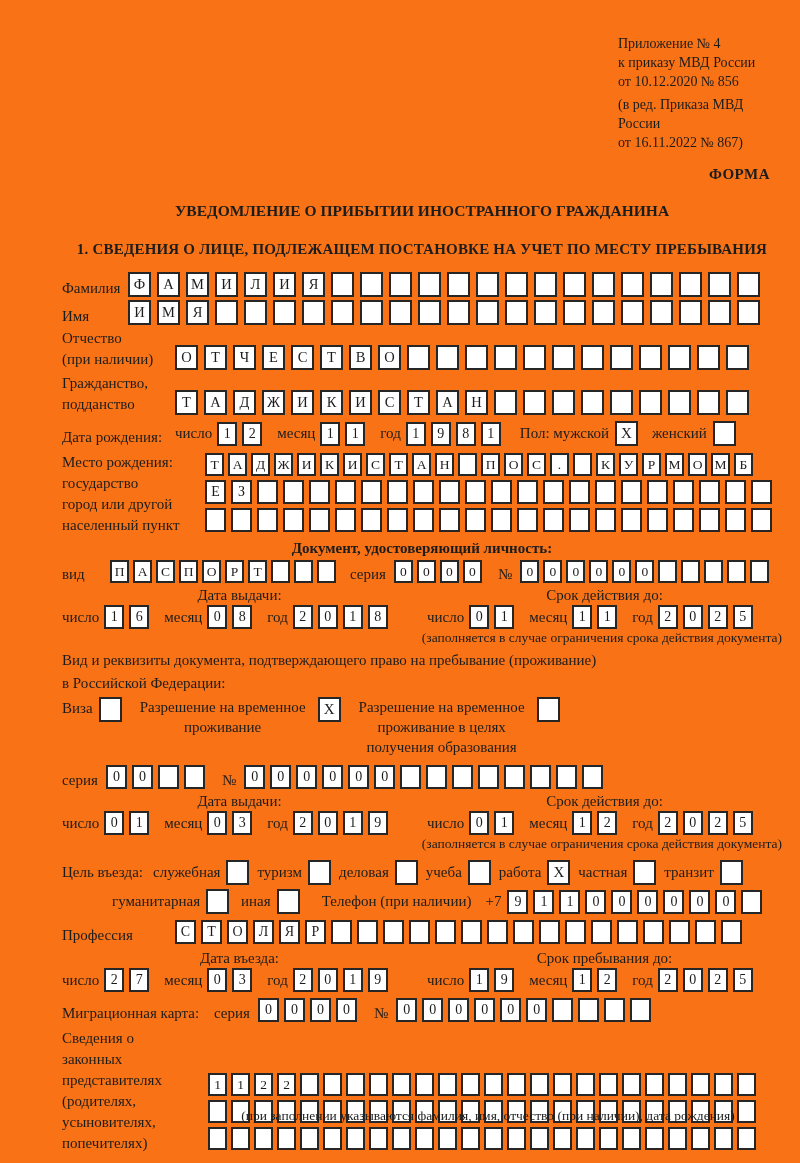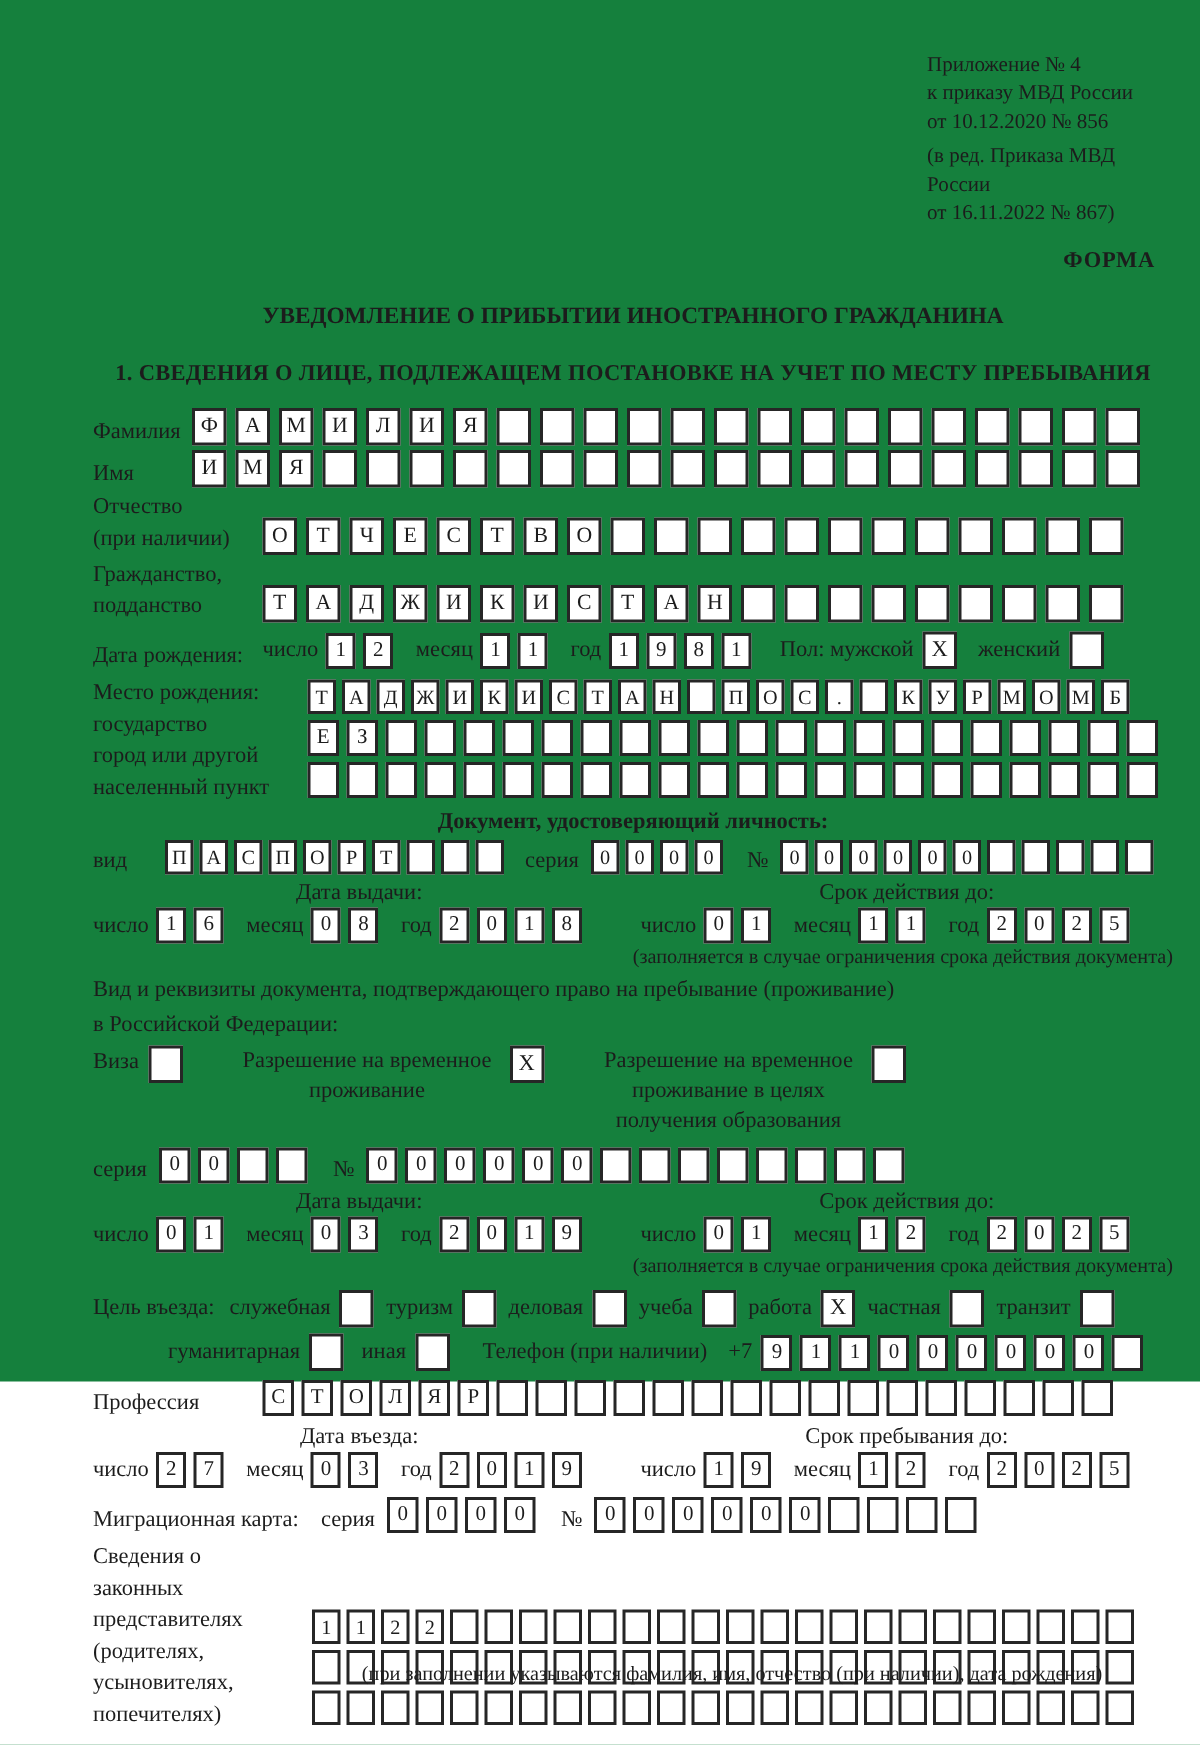--- a/index.html
+++ b/index.html
@@ -1,17 +1,17 @@
 <!DOCTYPE html>
 <html><head>
 <meta charset="utf-8">
 <style>
   html,body{margin:0;padding:0;background:#ffffff;}
   body{width:800px;height:1163px;overflow:hidden;font-family:"Liberation Serif",serif;color:#1c1c1c;}
-  .page{box-sizing:border-box;width:800px;height:921px;padding:34px 18px 0 62px;background:#15803d;}
+  .page{box-sizing:border-box;width:800px;height:1163px;padding:34px 18px 0 62px;background:#f97316;}
 
   
   .annex{margin-left:556px;font-size:14px;line-height:19px;}
   .annex-note{margin-top:4px;}
   .forma{text-align:right;font-weight:bold;font-size:15px;letter-spacing:.5px;margin-top:14px;padding-right:12px;}
 
   
   .title{margin-top:16px;text-align:center;font-weight:bold;font-size:15.5px;line-height:23px;}
   .uline{display:inline-block;width:62px;border-bottom:2px solid #333;margin-left:10px;transform:translateY(-3px);}
   .sec-head{margin-top:19px;text-align:center;font-weight:bold;font-size:15px;letter-spacing:.2px;}
@@ -40,21 +40,21 @@
   .dh{width:355px;text-align:center;font-size:15px;}
   .dh.right{margin-left:10px;}
   .date-row{display:flex;margin-top:1px;align-items:center;}
   .dgroup{display:flex;align-items:center;width:355px;}
   .dgroup.right{margin-left:10px;}
   .dlbl{font-size:15px;margin-right:5px;}
   .dlbl+.cells{margin-right:10px;}
   .note{margin-top:1px;text-align:right;font-size:13.5px;}
 
   
-  .opts-row{display:flex;align-items:flex-start;margin-top:5px;gap:22px;}
+  .opts-row{display:flex;align-items:flex-start;margin-top:5px;}
   .opt{display:flex;align-items:flex-start;}
   .olbl{font-size:15px;padding-top:3px;}
   .olbl-multi{font-size:15px;line-height:20px;text-align:center;}
   .opt+.opt{margin-left:18px;}
 
   
   .purpose{display:flex;align-items:center;margin-top:8px;font-size:15px;}
   .purpose .olbl2{margin-left:8px;}
   .purpose .plbl{margin-right:2px;}
   .phone-row{display:flex;align-items:center;margin-top:4px;margin-left:50px;font-size:15px;}

